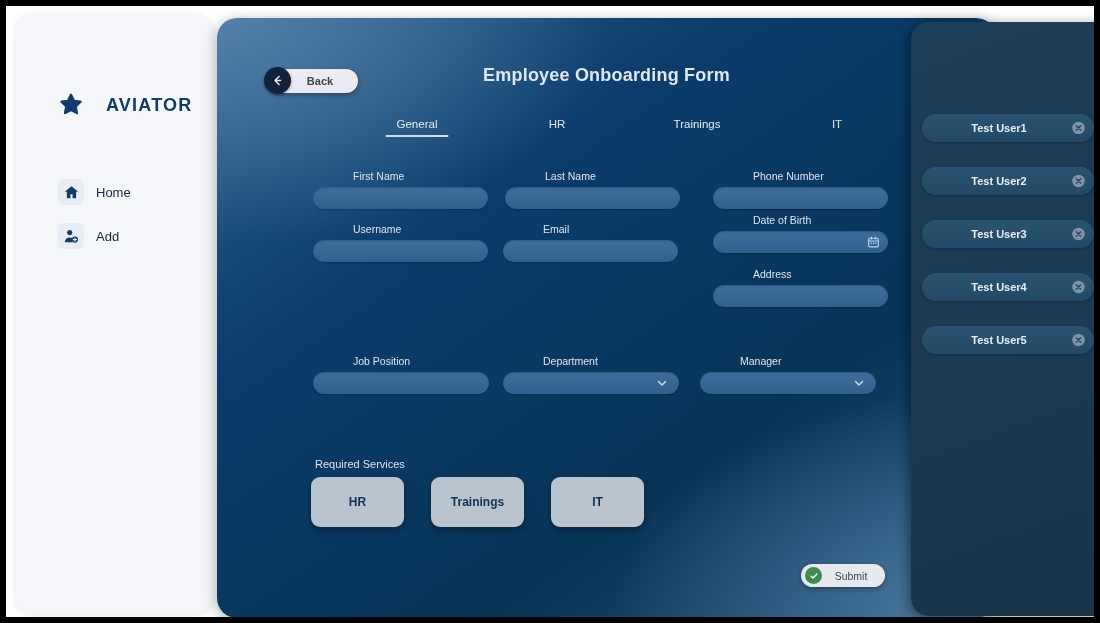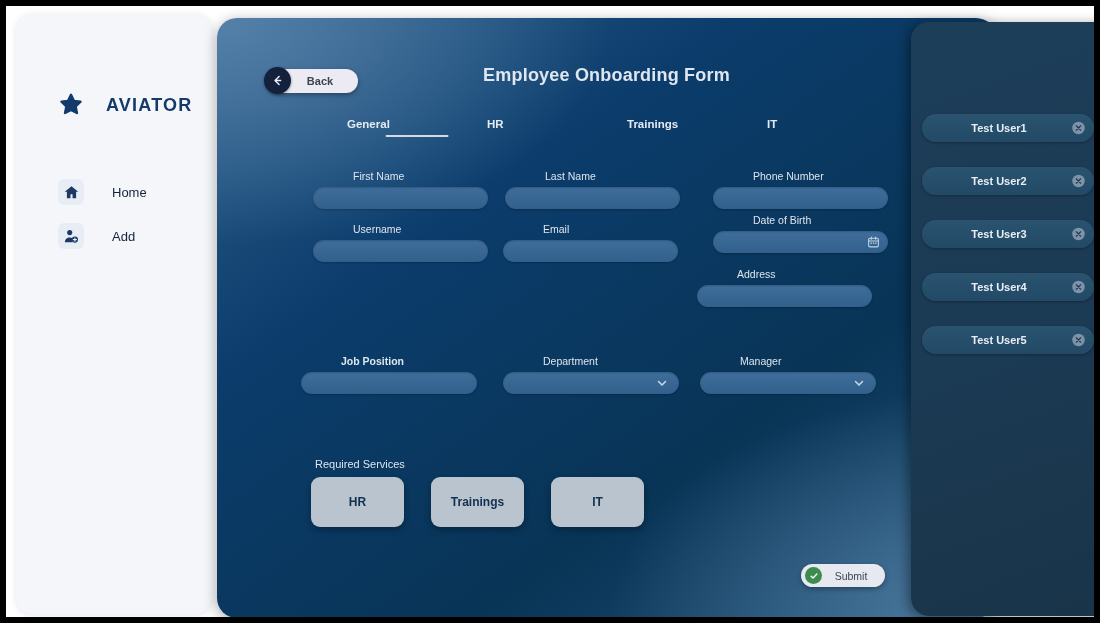--- a/index.html
+++ b/index.html
@@ -32,21 +32,21 @@
     display: flex; align-items: center; gap: 22px;
   }
   .brand .star { width: 26px; height: 26px; display:block; }
   .brand-text {
     font-size: 18px; font-weight: bold;
     letter-spacing: 1.2px;
     color: #143a6b;
   }
   .nav { position: absolute; left: 42px; top: 165px; width: 130px; }
   .nav-item {
-    display: flex; align-items: center; gap: 28px;
+    display: flex; align-items: center; gap: 12px;
     margin-bottom: 18px; cursor: pointer;
   }
   .nav-ico {
     width: 26px; height: 26px; border-radius: 6px;
     background: #e8ecf4;
     display: flex; align-items: center; justify-content: center;
   }
   .nav-ico svg { width: 17px; height: 17px; display: block; }
   .nav-label { font-size: 13px; color: #14243a; }
 
@@ -96,22 +96,22 @@
     letter-spacing: .2px;
   }
 
   
   .tabs {
     position: absolute; top: 100px; left: 130px;
     width: 560px;
     display: flex;
   }
   .tab {
-    flex: 1; 
-    font-size: 11.5px; font-weight: bold;
+    flex: 1; text-align: center;
+    font-size: 11.5px; font-weight: normal;
     color: #e4ebf3;
     padding-bottom: 7px;
     cursor: pointer;
     position: relative;
   }
   .tab.active::after {
     content: ""; position: absolute;
     left: 50%; transform: translateX(-50%);
     bottom: 0; width: 63px; height: 2.5px;
     background: #d8d8e4; border-radius: 2px;
@@ -305,26 +305,26 @@
             <rect x="10.8" y="13" width="2.5" height="2.5" fill="#c3d4e4"></rect>
             <rect x="15.1" y="13" width="2.5" height="2.5" fill="#c3d4e4"></rect>
           </svg>
         </div>
       </div>
       <div class="field" style="left:286px; top:205px; width:175px;">
         <span class="field-label">Email</span>
         <div class="field-input"></div>
       </div>
 
-      <div class="field" style="left:480px; top:250px; width:175px;">
+      <div class="field" style="left:496px; top:250px; width:175px;">
         <span class="field-label">Address</span>
         <div class="field-input"></div>
       </div>
 
-      <div class="field" style="left:84px; top:337px; width:176px;font-weight:bold;">
+      <div class="field" style="left:96px; top:337px; width:176px;">
         <span class="field-label">Job Position</span>
         <div class="field-input"></div>
       </div>
       <div class="field" style="left:286px; top:337px; width:176px;">
         <span class="field-label">Department</span>
         <div class="field-input dd">
           <svg class="chev" viewBox="0 0 24 24">
             <path d="M6 9.5l6 6 6-6" stroke="#c8d8e6" stroke-width="2.6" fill="none" stroke-linecap="round" stroke-linejoin="round"></path>
           </svg>
         </div>

